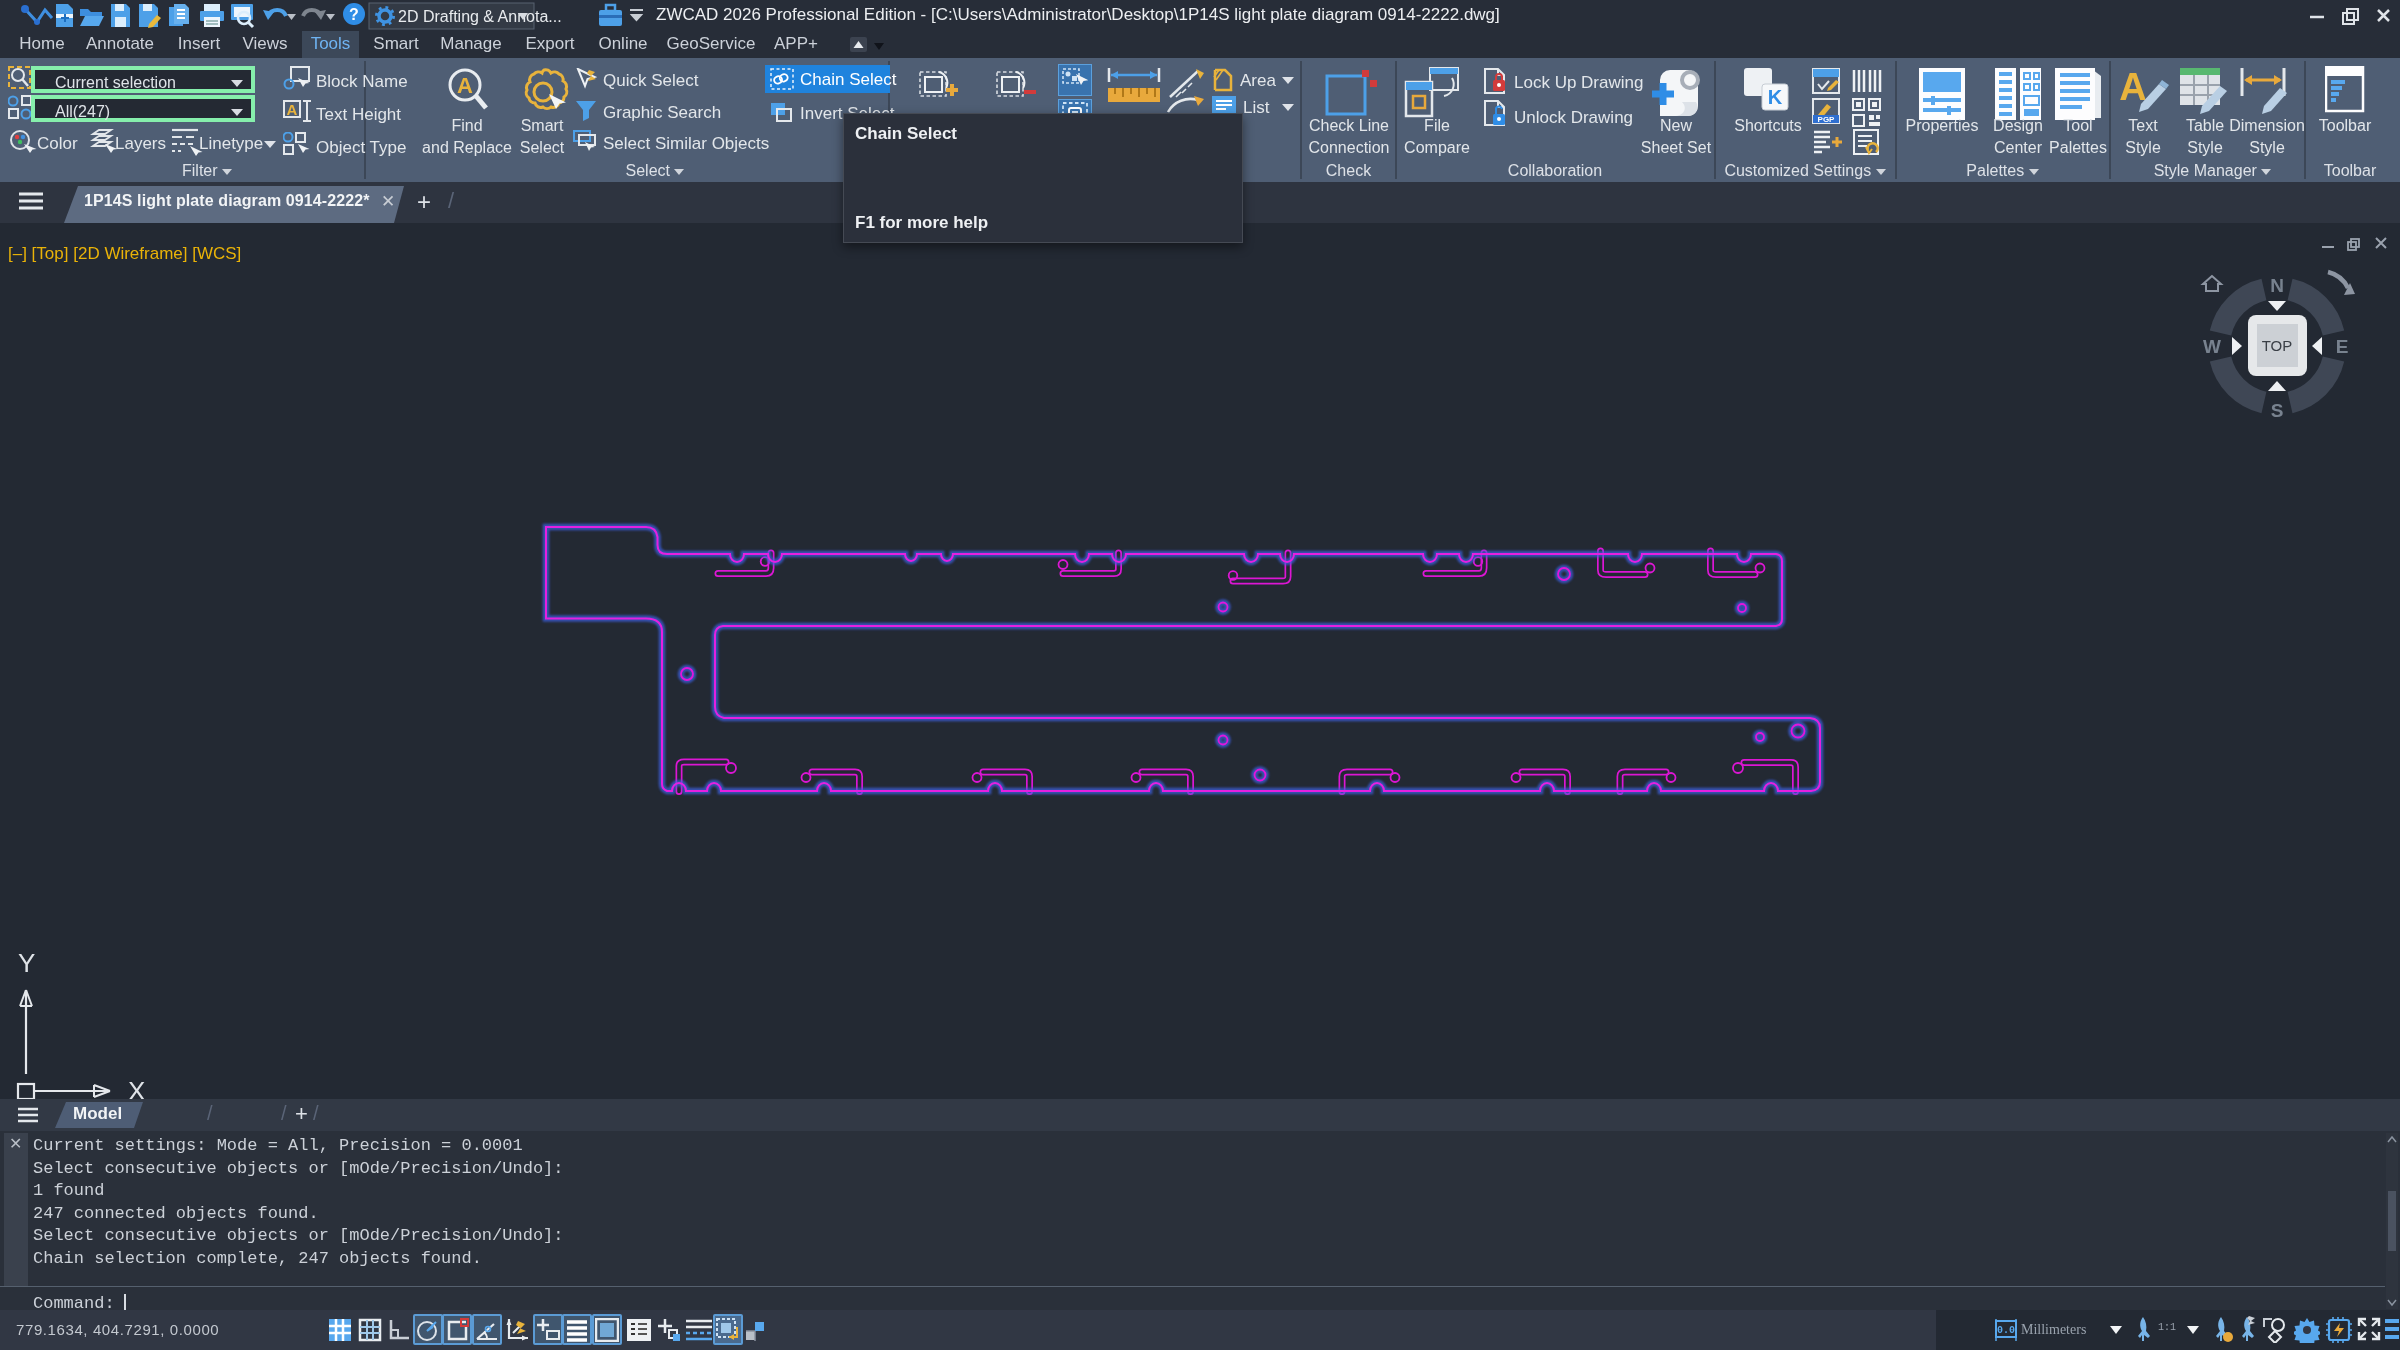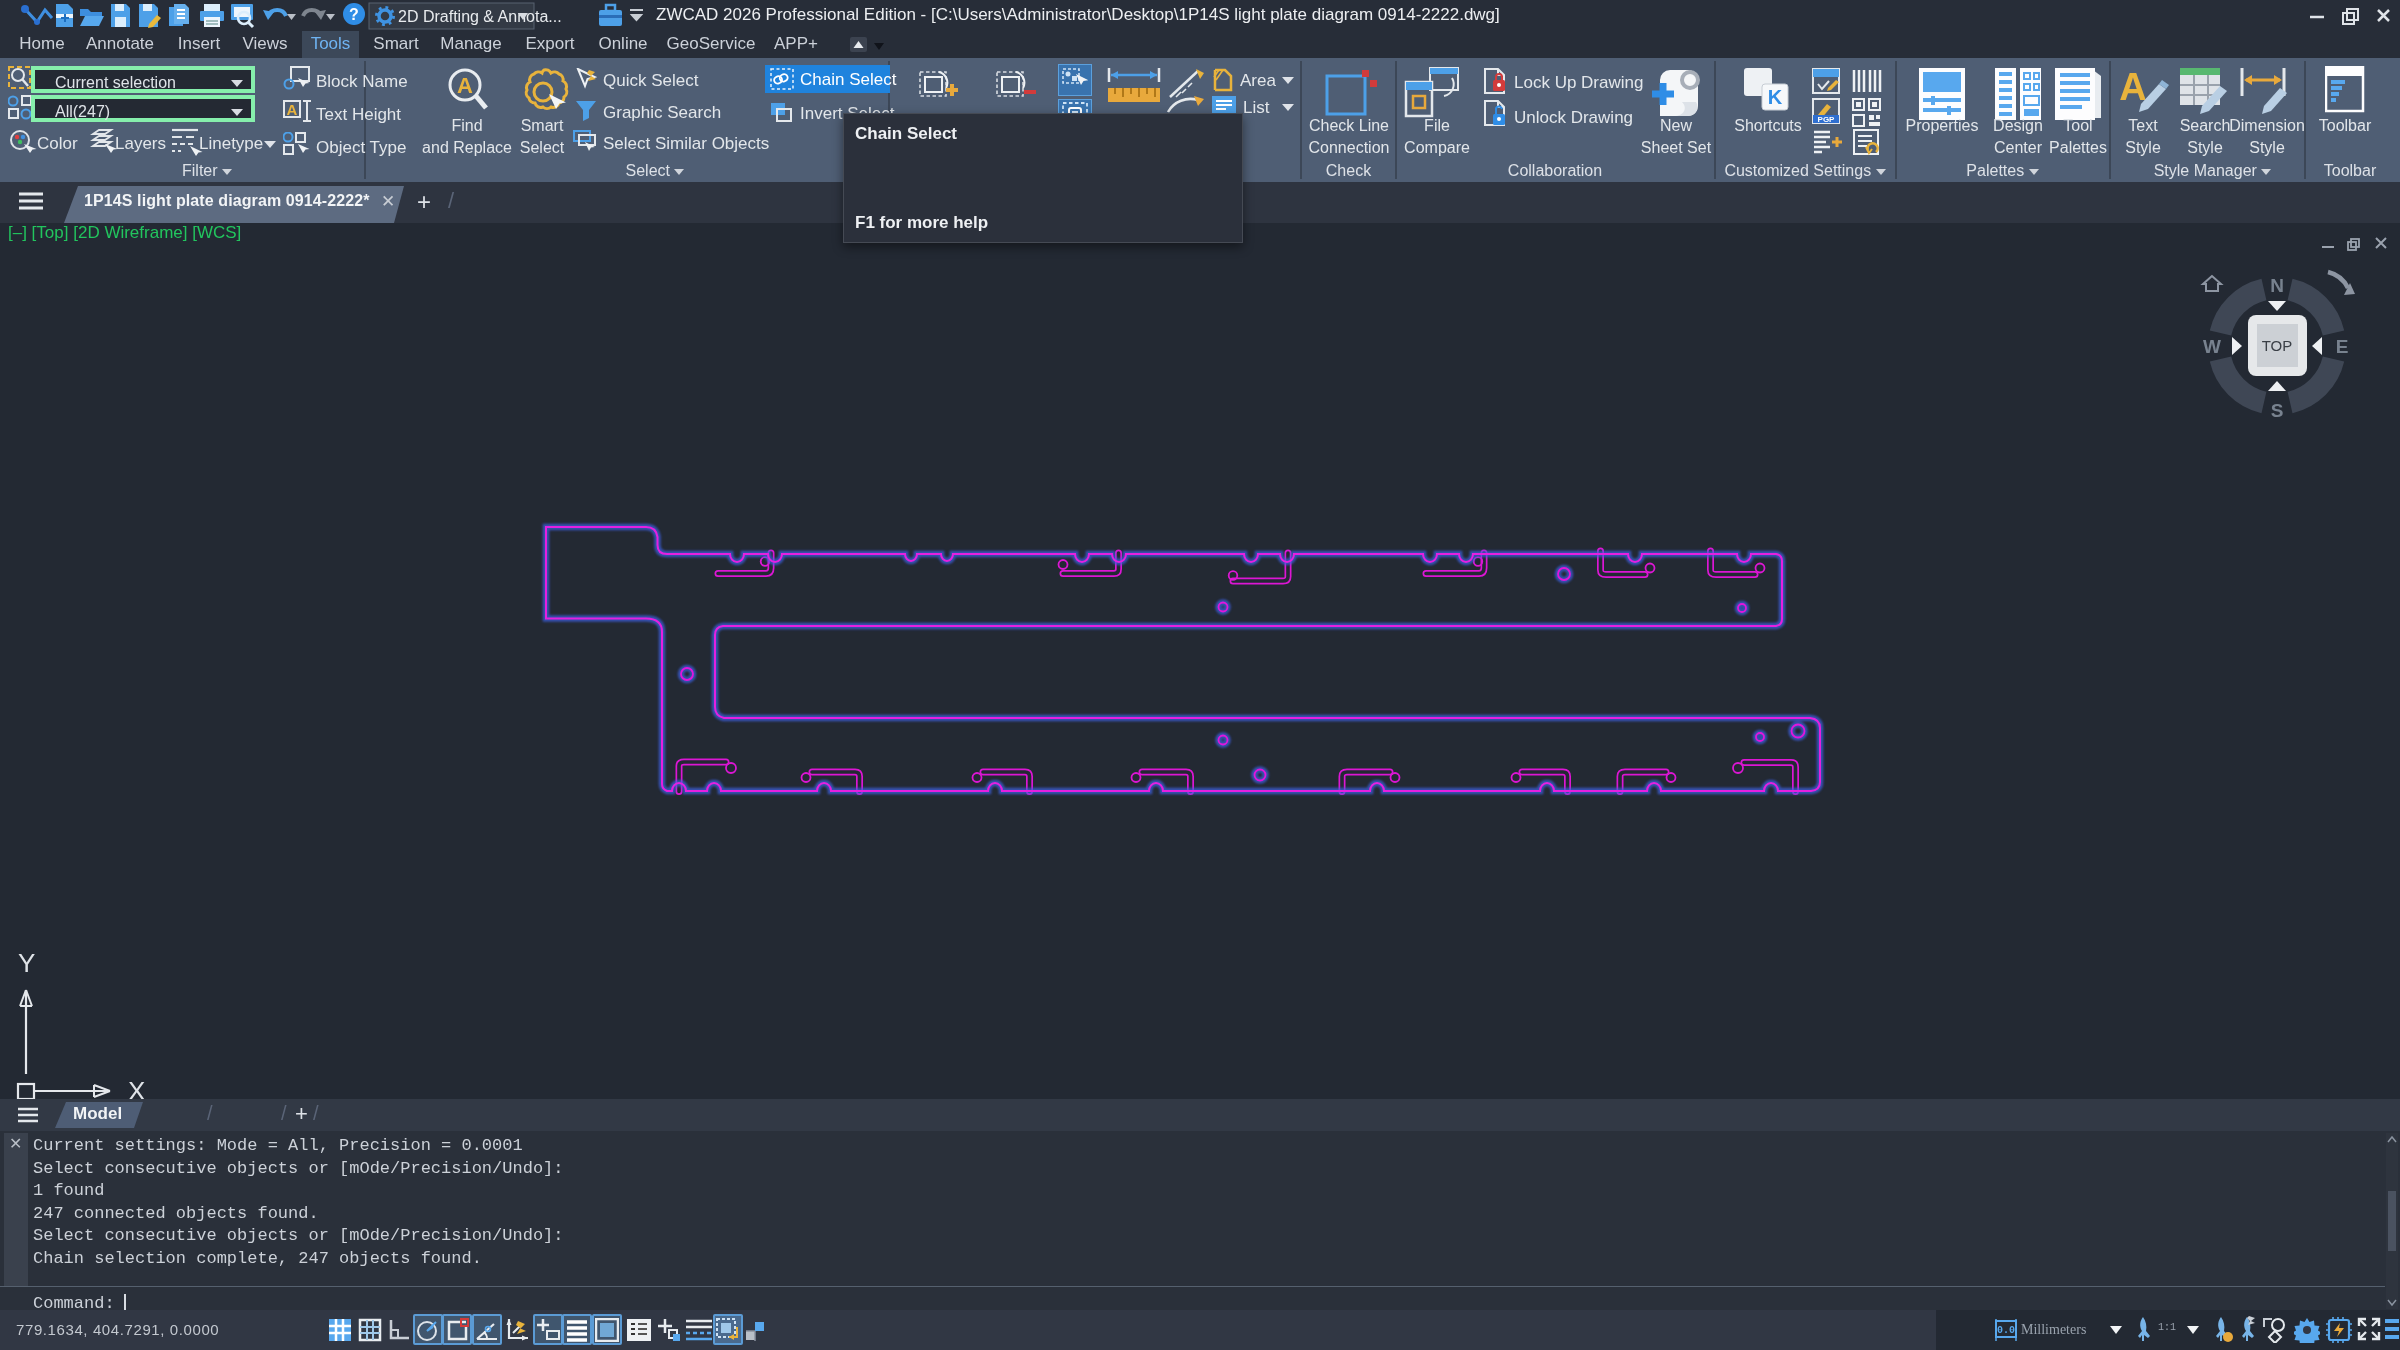--- a/index.html
+++ b/index.html
@@ -452,21 +452,21 @@
     <path d="M40,18 l7,5 3,-4 -7,-5 z" fill="#8fb4d6"></path>
   </svg>
   <div class="rtxtc" style="left:2098px;top:59px;width:90px">Text</div>
   <div class="rtxtc" style="left:2098px;top:81px;width:90px">Style</div>
   <svg class="abs" style="left:2178px;top:8px" width="54" height="56" viewBox="0 0 54 56">
     <rect x="2" y="2" width="40" height="7" fill="#58b870"></rect>
     <rect x="2" y="9" width="40" height="30" fill="#dfe3e8"></rect>
     <path d="M2,19 h40 M2,29 h40 M16,9 v30 M30,9 v30" stroke="#9aa2ac" stroke-width="2"></path>
     <path d="M24,40 L42,20 l7,5 -18,20 -9,3 z" fill="#b9cfe4"></path>
   </svg>
-  <div class="rtxtc" style="left:2160px;top:59px;width:90px">Search</div>
+  <div class="rtxtc" style="left:2160px;top:59px;width:90px">Table</div>
   <div class="rtxtc" style="left:2160px;top:81px;width:90px">Style</div>
   <svg class="abs" style="left:2238px;top:8px" width="56" height="56" viewBox="0 0 56 56">
     <path d="M4,2 v28 M46,2 v28" stroke="#e4e8ec" stroke-width="3"></path>
     <path d="M8,14 h34" stroke="#e8a93c" stroke-width="3"></path>
     <path d="M6,14 l8,-5 v10 z M44,14 l-8,-5 v10 z" fill="#e8a93c"></path>
     <path d="M26,40 L42,22 l7,5 -16,18 -9,3 z" fill="#b9cfe4"></path>
   </svg>
   <div class="rtxtc" style="left:2222px;top:59px;width:90px">Dimension</div>
   <div class="rtxtc" style="left:2222px;top:81px;width:90px">Style</div>
 
@@ -483,21 +483,21 @@
         <path d="M1,3 h24 M1,10 h24 M1,17 h24" stroke="#e4e8ec" stroke-width="3"></path>
       </svg>
   <div class="abs" style="left:64px;top:4px;width:340px;height:37px;background:#5d6b81;clip-path:polygon(14px 0,100% 0,calc(100% - 10px) 100%,0 100%)"></div>
   <div class="abs" style="left:84px;top:10px;font-size:16px;font-weight:bold;color:#f2f4f6;letter-spacing:0.1px">1P14S light plate diagram 0914-2222*</div>
   <div class="abs" style="left:381px;top:9px;font-size:17px;color:#c8cdd4">✕</div>
   <div class="abs" style="left:417px;top:6px;font-size:24px;color:#dde1e7">+</div>
   <div class="abs" style="left:448px;top:6px;font-size:22px;color:#5a6477">/</div>
 </div>
 
 <div class="abs" id="canvas"></div>
-<div class="abs" style="left:8px;top:223px;font-size:17px;color:#22c55e">[–] [Top] [2D Wireframe] [WCS]</div>
+<div class="abs" style="left:8px;top:244px;font-size:17px;color:#eab308">[–] [Top] [2D Wireframe] [WCS]</div>
 
 <svg class="abs" style="left:2318px;top:234px" width="76" height="18" viewBox="0 0 76 18">
   <path d="M4,13 h12" stroke="#9aa2ae" stroke-width="2"></path>
   <rect x="33" y="5" width="8" height="8" fill="none" stroke="#9aa2ae" stroke-width="1.8"></rect>
   <rect x="30" y="8" width="8" height="8" fill="none" stroke="#9aa2ae" stroke-width="1.8"></rect>
   <path d="M58,4 l10,10 M68,4 l-10,10" stroke="#9aa2ae" stroke-width="2"></path>
 </svg>
 
 <svg class="abs" style="left:0;top:0" width="2400" height="1350" viewBox="0 0 2400 1350">
   <defs>

